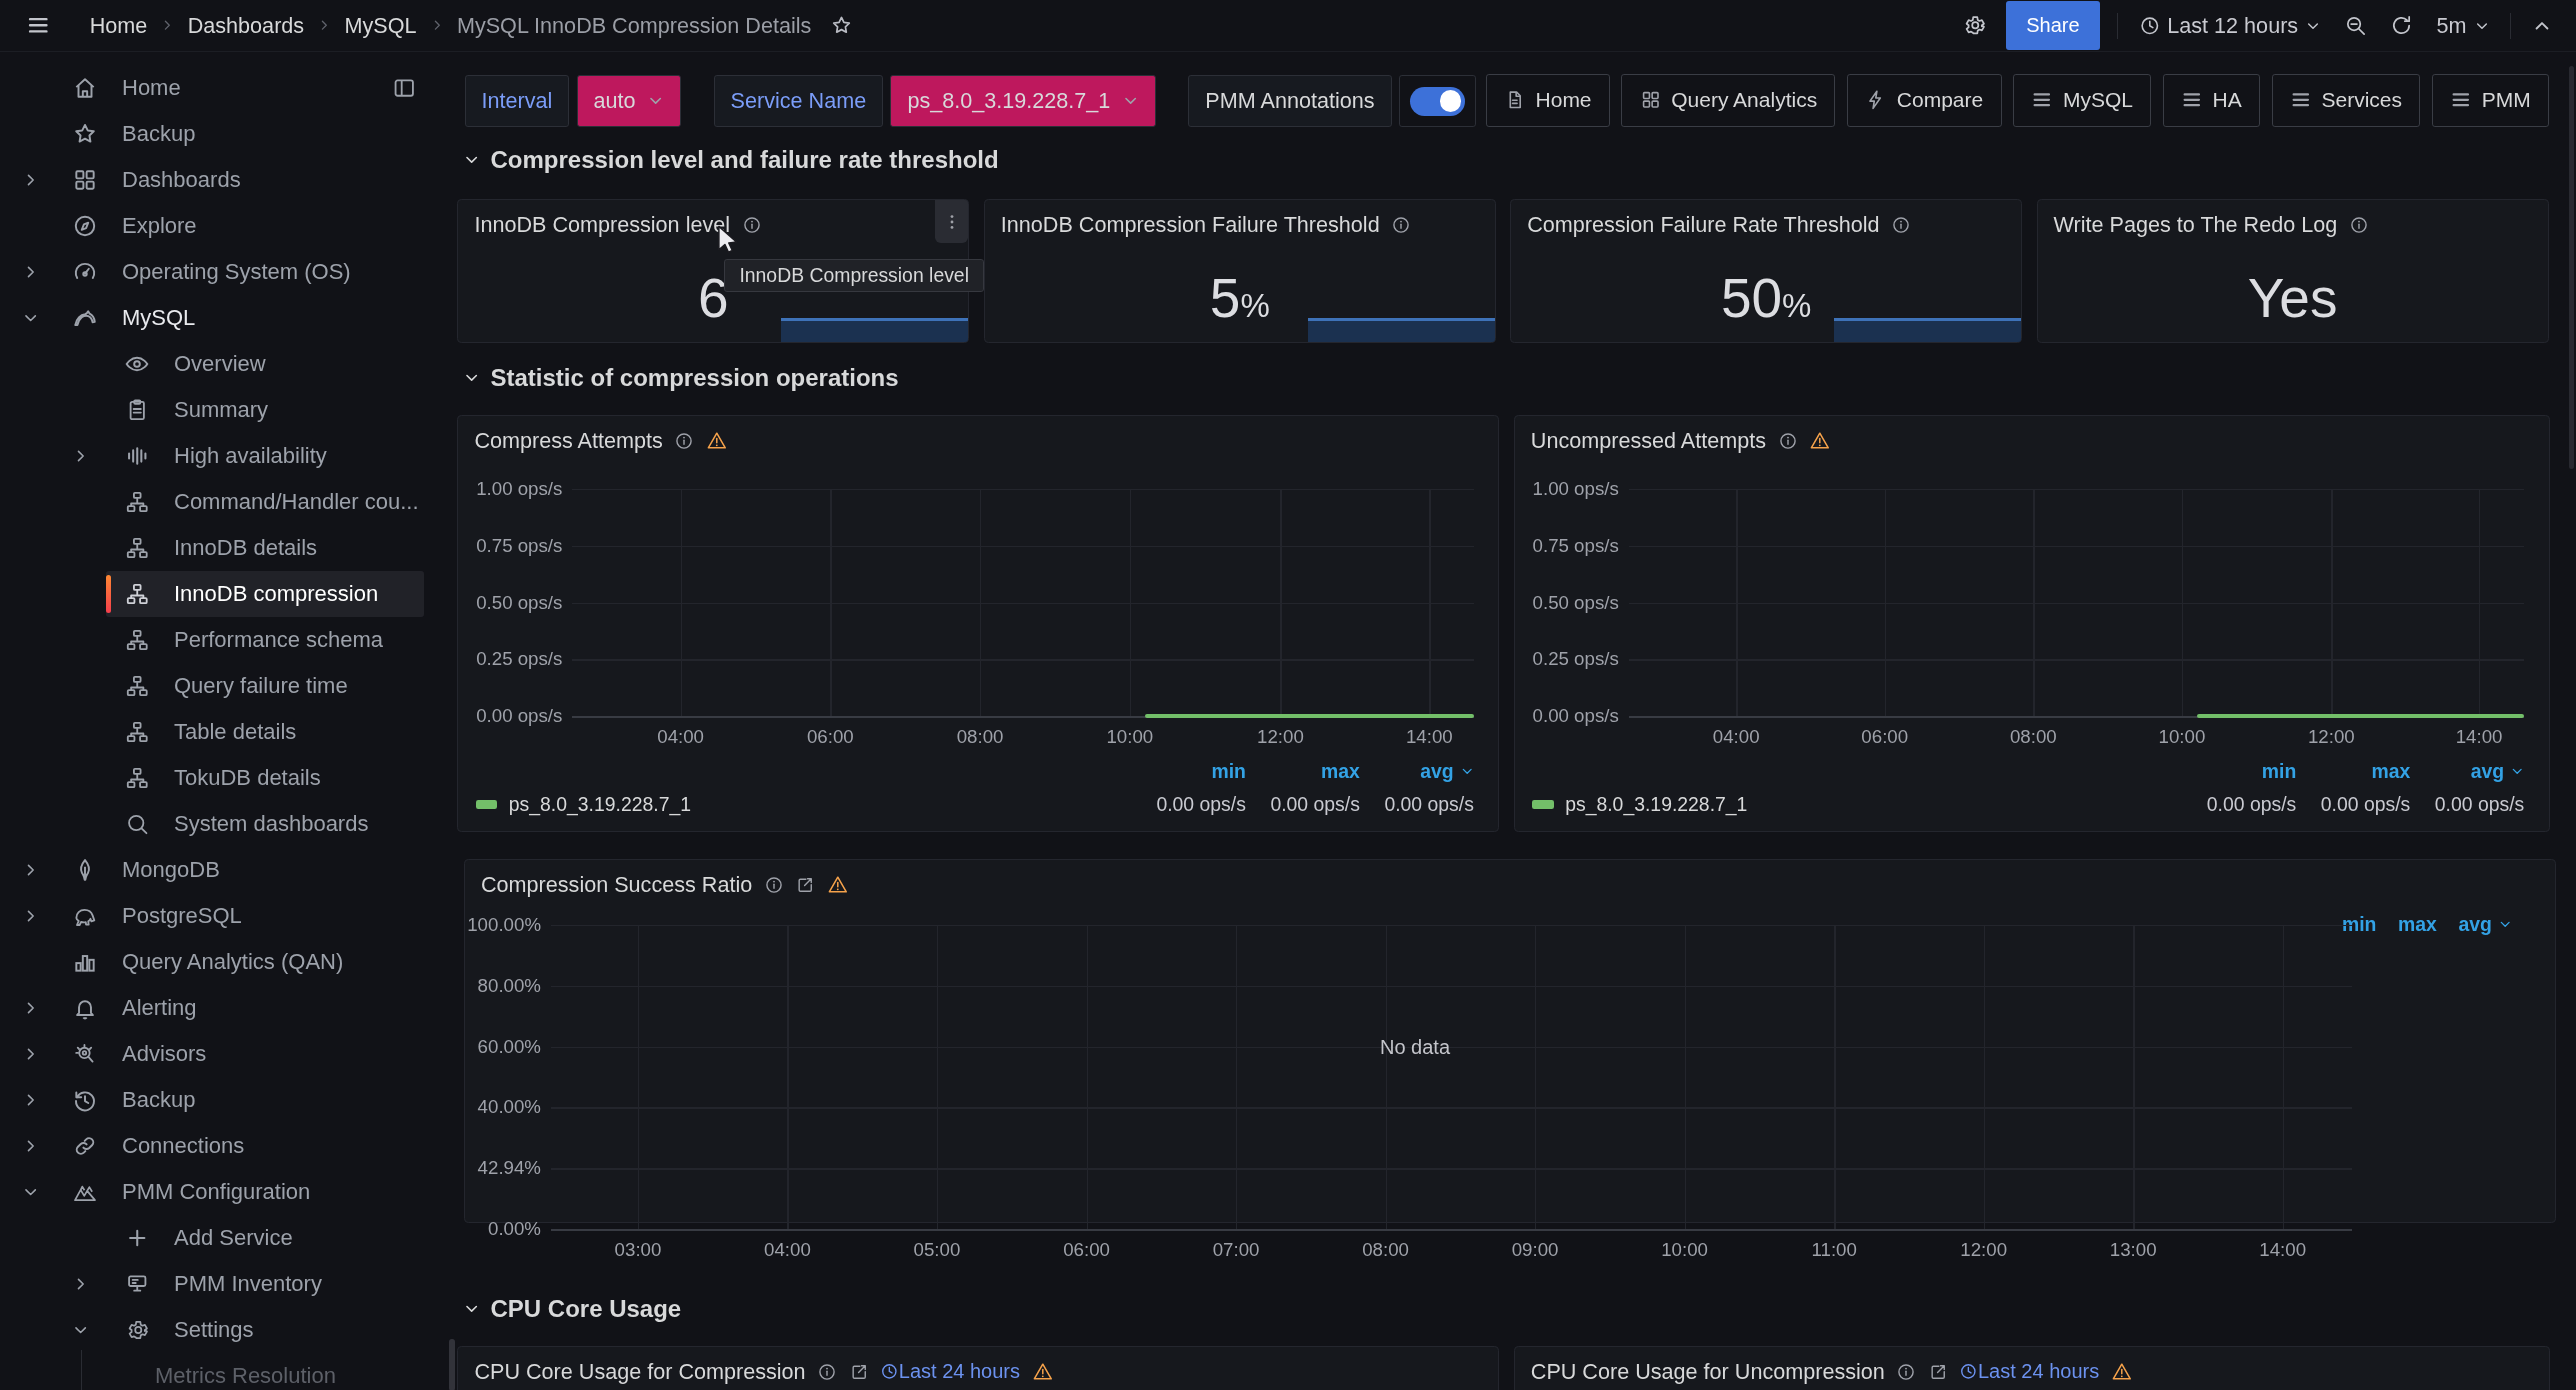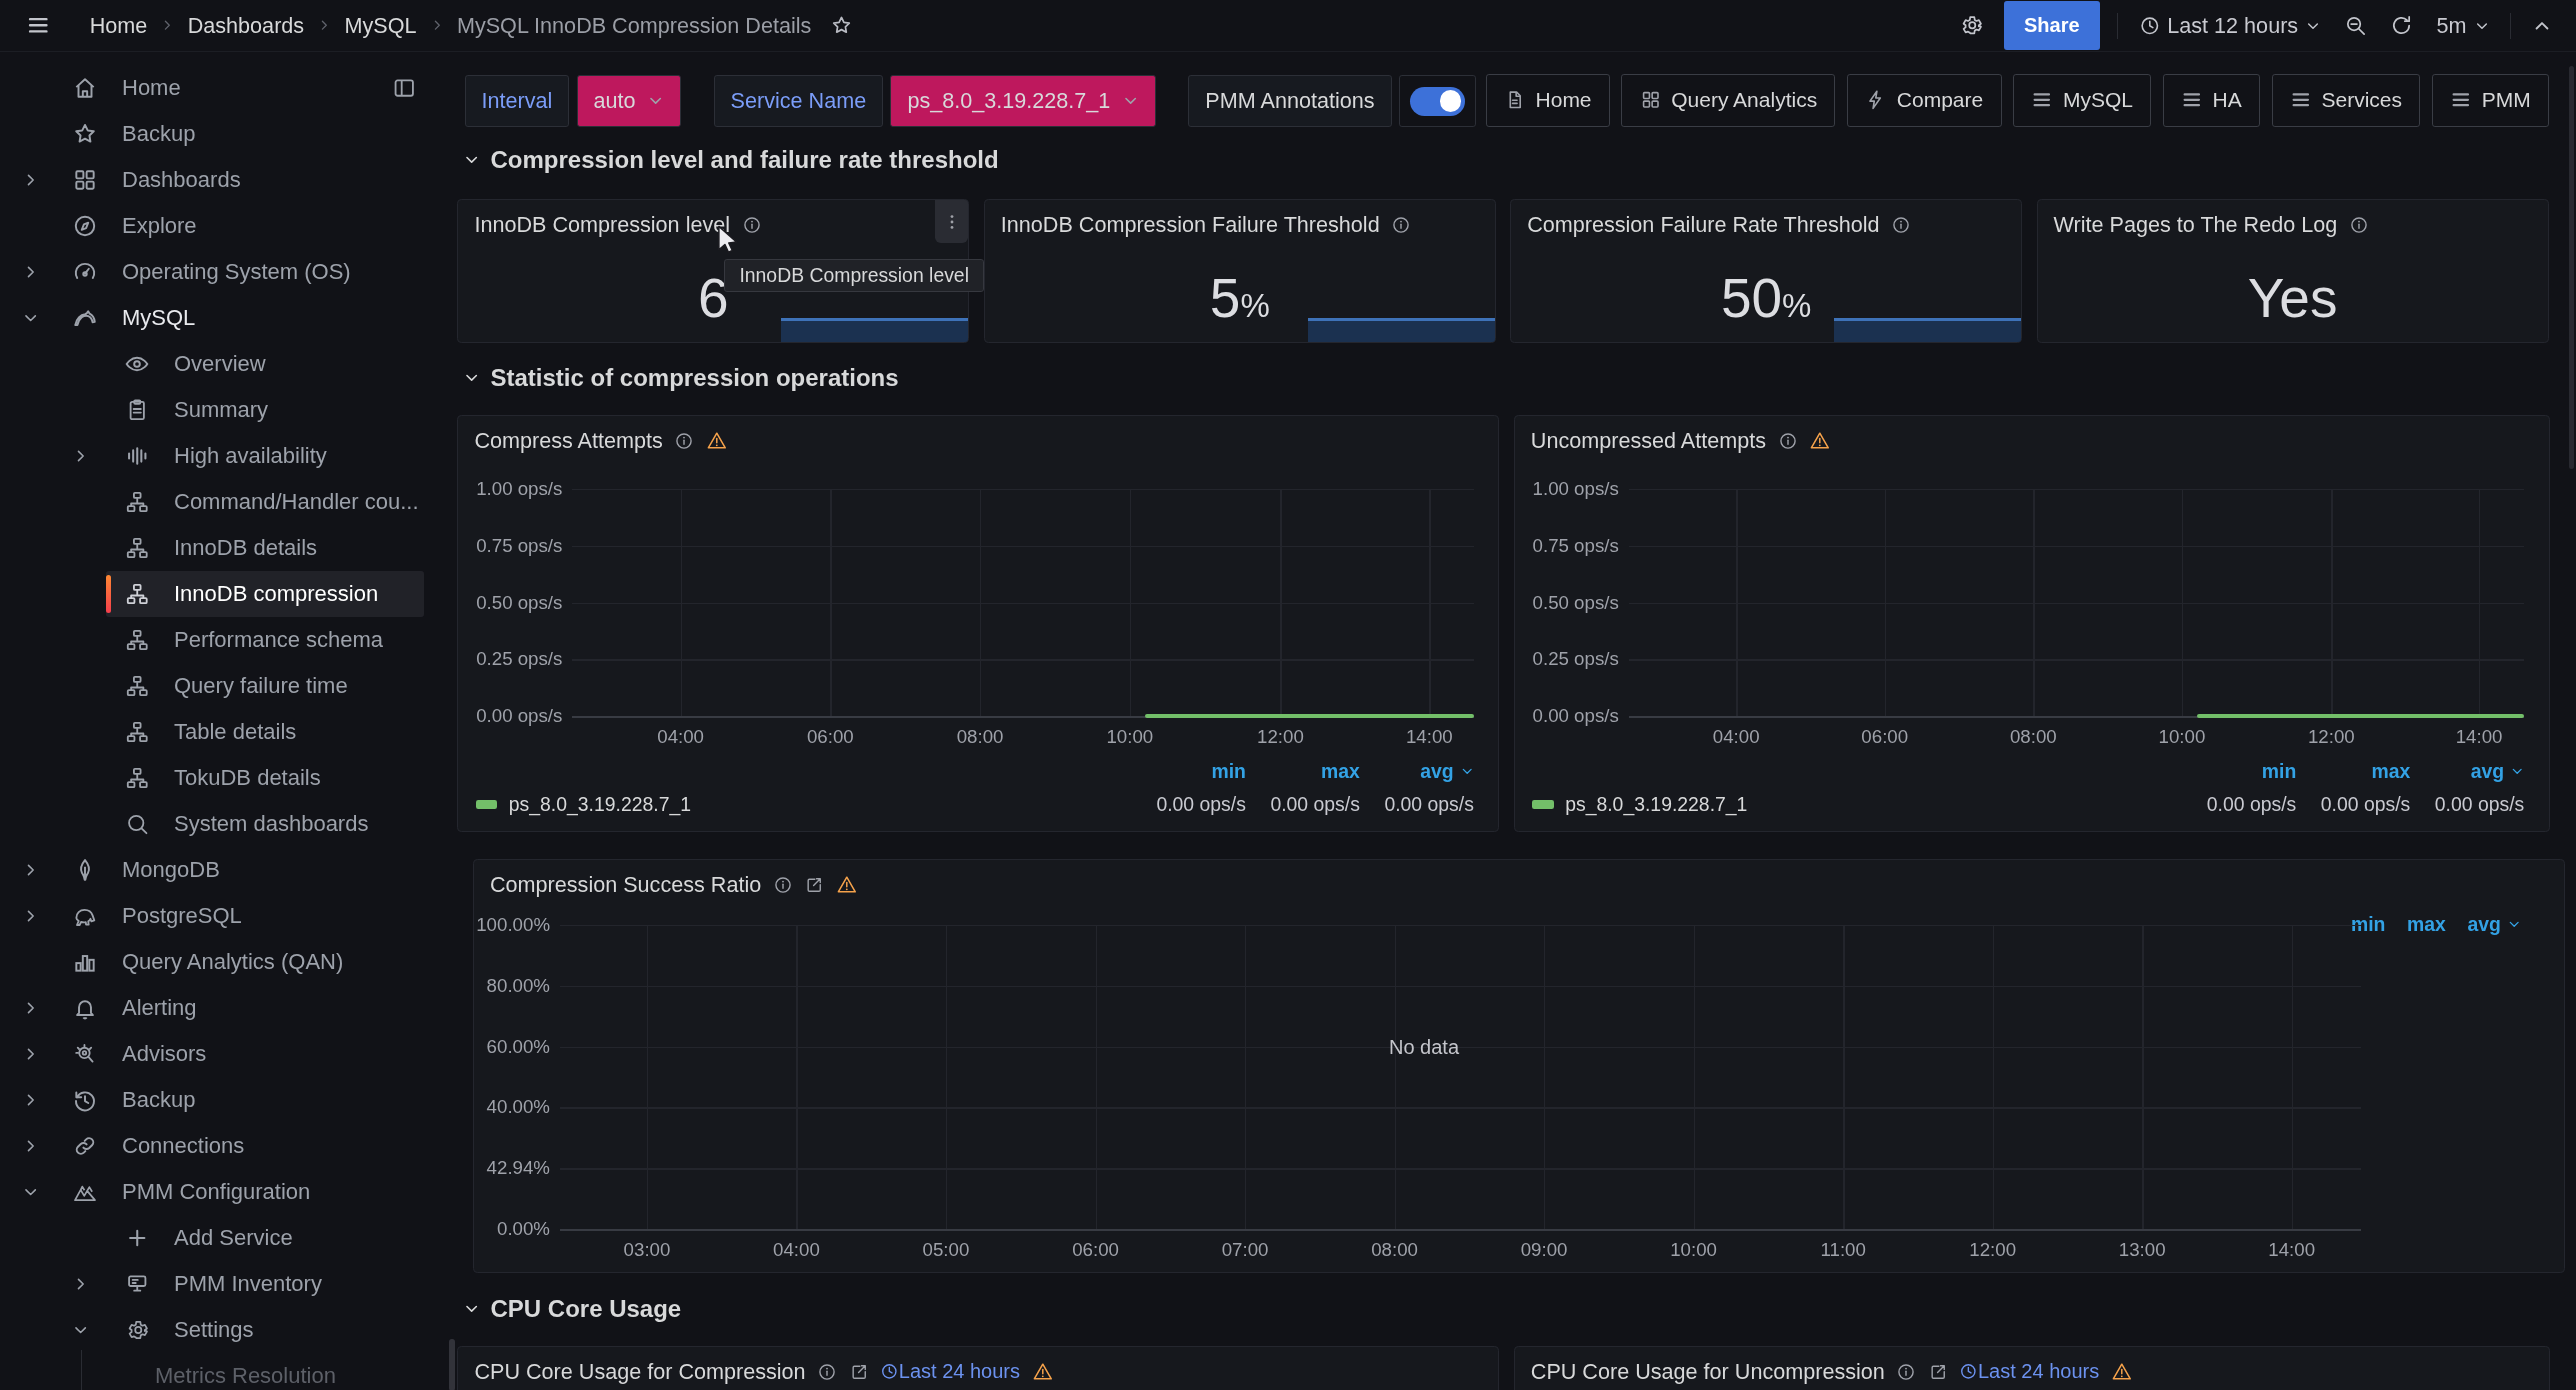--- a/index.html
+++ b/index.html
@@ -17,21 +17,21 @@
   .topbar{position:absolute;left:0;top:0;width:2576px;height:52px;display:flex;align-items:center;
           padding:0 21.6px;border-bottom:1.4px solid #1c1e24;background:var(--bg);z-index:20}
   .menu-btn{background:none;border:none;color:#c3c5cc;padding:4.3px;cursor:pointer}
   .crumbs{display:flex;align-items:center;gap:13px;margin-left:35px;font-size:21.6px;font-weight:500}
   .crumb{color:var(--text);white-space:nowrap}
   .crumb.current{color:#9b9ea6;font-weight:400}
   .csep{color:#5f626b}
   .star-btn{background:none;border:none;color:#b9bbc3;margin-left:16px;padding:2.9px;cursor:pointer}
   .tb-right{margin-left:auto;display:flex;align-items:center;gap:17.3px}
   .icon-btn{background:none;border:none;color:#c3c5cc;padding:2.9px;cursor:pointer;display:flex;align-items:center;gap:7.2px}
-  .btn-share{background:var(--blue);color:#fff;font-size:20px;font-weight:700;padding:13px 20px;
+  .btn-share{background:var(--blue);color:#fff;font-size:20px;font-weight:400;padding:13px 20px;
              border-radius:2.9px;border:none;font-family:inherit;cursor:pointer}
   .vdiv{width:1.4px;height:26px;background:#2a2c33}
   .tp-text{font-size:21.6px;color:#c9cad1;white-space:nowrap}
   
   .sidebar{position:absolute;left:0;top:52px;width:456px;bottom:0;padding-top:13px;overflow:hidden}
   .nav-row{position:relative;height:46px;cursor:pointer}
   .nav-row .chev{position:absolute;left:21.6px;top:50%;transform:translateY(-50%);color:#9da2ab}
   .nav-row .nicon{position:absolute;left:69px;top:50%;transform:translateY(-50%);width:32px;
                   display:flex;justify-content:center;color:#9da2ab}
   .nav-row .lbl{position:absolute;left:122px;top:50%;transform:translateY(-50%);font-size:22px;
@@ -93,21 +93,21 @@
   .yt{position:absolute;right:0;transform:translateY(-50%);font-size:18.7px;color:var(--dim);white-space:nowrap}
   .gline{position:absolute;left:63.5%;right:0;bottom:-2.2px;height:4.3px;background:var(--green);border-radius:2.2px}
   .lg-head{position:absolute;top:344px;right:24.5px;display:flex}
   .lg-h{width:114px;display:flex;justify-content:flex-end;align-items:center;gap:5.8px;color:var(--link);
         font-weight:700;font-size:19.4px;cursor:pointer}
   .lg-row{position:absolute;top:377px;left:17.3px;right:24.5px;display:flex;align-items:center}
   .lg-name{flex:1;display:flex;align-items:center;gap:11.5px;font-size:19.4px;color:var(--text)}
   .swatch{width:21.6px;height:8.6px;border-radius:2.2px;background:var(--green)}
   .lg-v{width:114px;text-align:right;font-size:19.4px;color:#c9cad1}
   
-  .sr{position:absolute;left:17px;top:807px;width:2092px;height:414px}
+  .sr{position:absolute;left:8px;top:807px;width:2092px;height:364px}
   .sr-plot{position:absolute;left:86px;top:65px;width:1801px;height:304px}
   .sr-yt{position:absolute;left:10px;top:65px;width:66px;height:304px}
   .sr-legend{position:absolute;top:53px;right:43px;display:flex;align-items:center;gap:21.6px;
              color:var(--link);font-weight:700;font-size:19.4px}
   .sr-legend span{cursor:pointer}
   .ndata{position:absolute;left:864px;top:122px;transform:translate(-50%,-50%);font-size:20px;color:#c4c5cb}
   
   .cpu-row{position:absolute;left:1.4px;top:1294px;display:flex;gap:14.4px}
   .cpu{height:144px}
   .cpu.left{width:1042px}.cpu.right{width:1036px}

